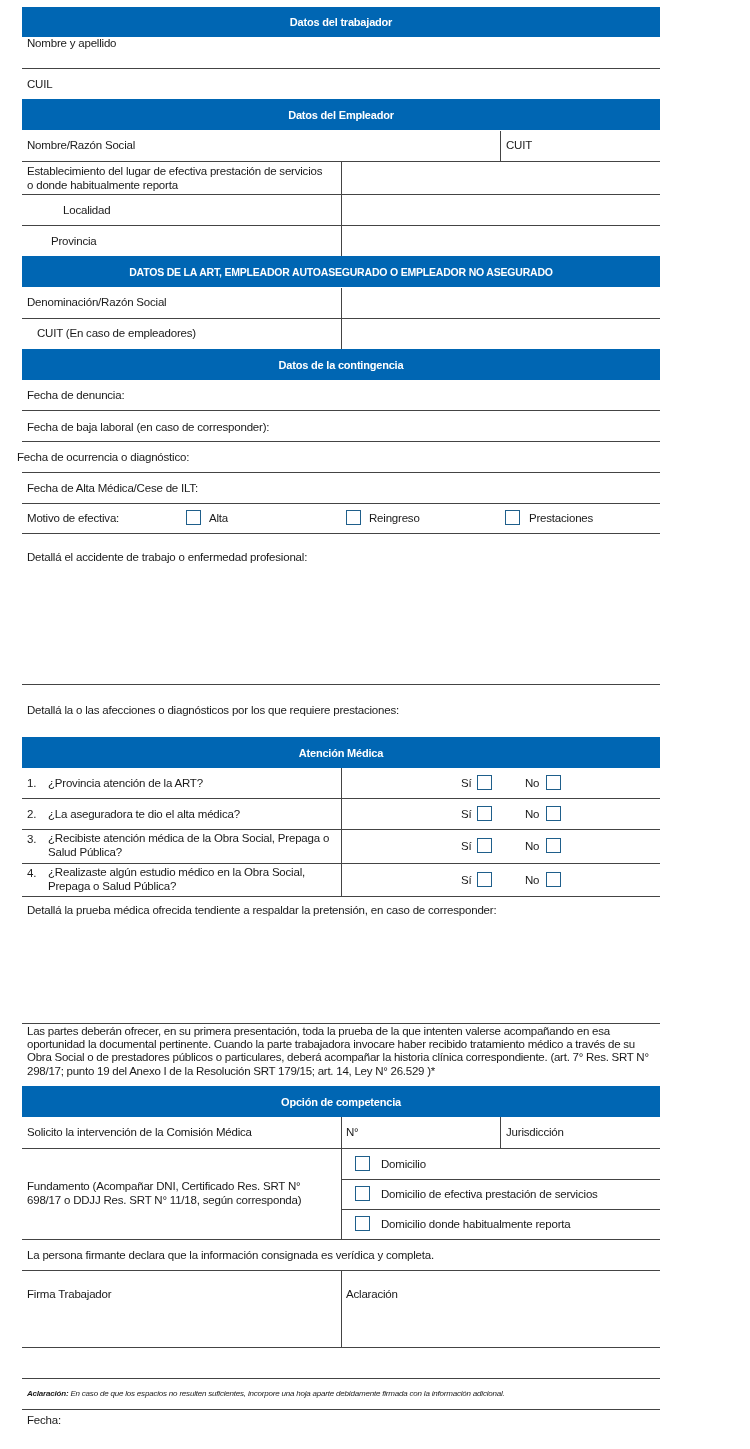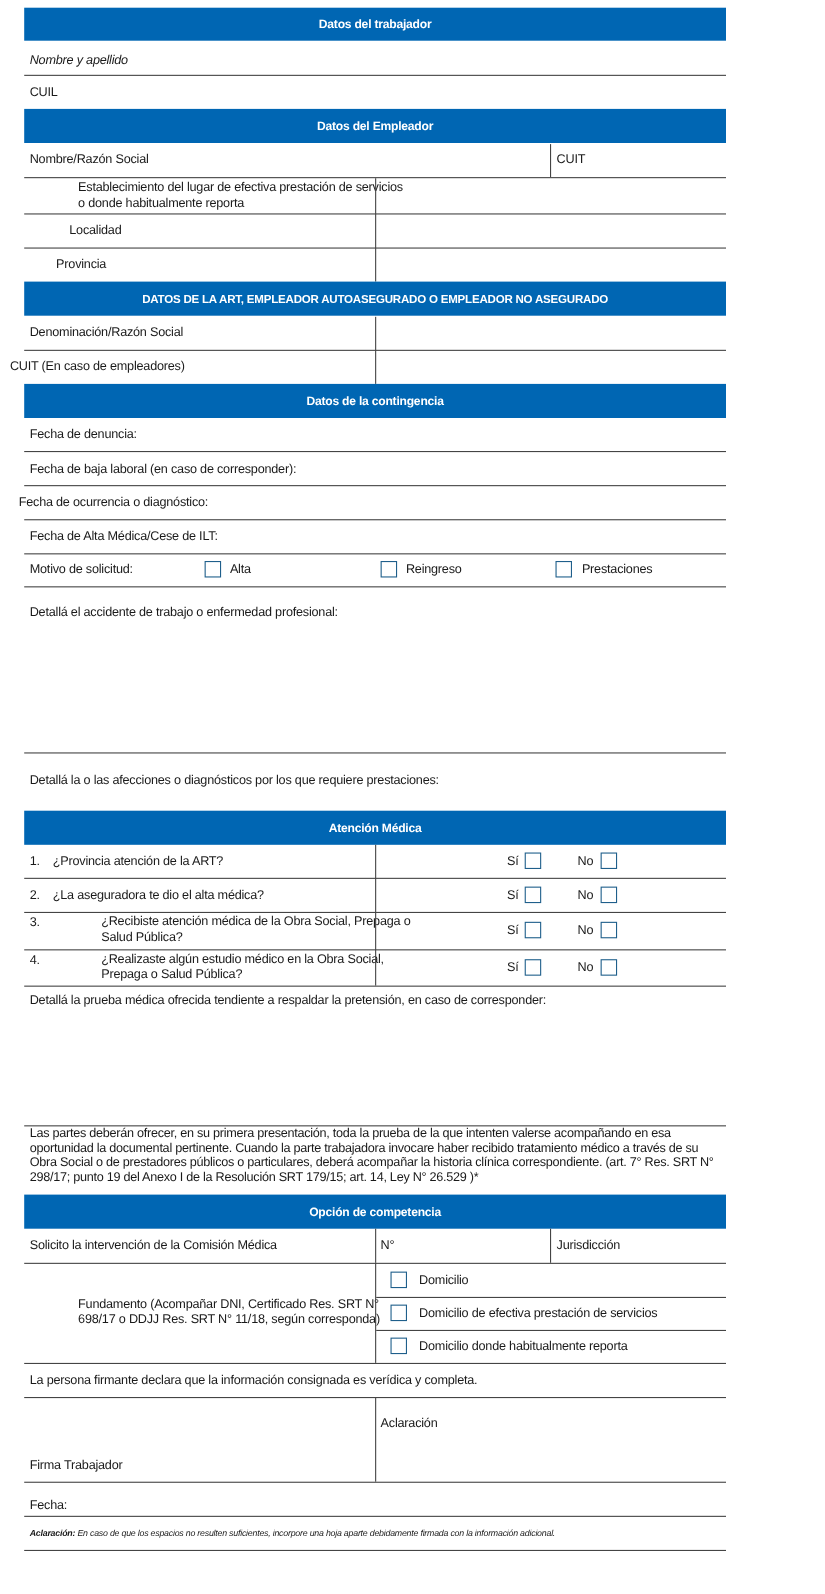--- a/index.html
+++ b/index.html
@@ -5,31 +5,31 @@
   html, body { margin: 0; padding: 0; background: #ffffff; }
   body { width: 750px; height: 1449px; position: relative; overflow: hidden;
          font-family: "Liberation Sans", sans-serif; color: #1a1a1a; }
   .abs { position: absolute; }
   .hdr { position: absolute; left: 22px; width: 638px; background: #0066b3; color: #fff;
          font-weight: bold; font-size: 11px; text-align: center; display: flex;
          align-items: center; justify-content: center; letter-spacing: -0.2px; }
   .hline { position: absolute; left: 22px; width: 638px; height: 0; border-top: 1px solid #444; }
   .vline { position: absolute; width: 0; border-left: 1px solid #444; }
   .lbl { position: absolute; font-size: 11.5px; line-height: 14px; white-space: nowrap; letter-spacing: -0.2px; }
-  .lbl.wrap { white-space: normal; margin-left: 44px; }
+  .lbl.wrap { white-space: normal; }
   .cb { position: absolute; width: 15px; height: 15px; border: 1.5px solid #1f5f8b; box-sizing: border-box; background: #fff; cursor: pointer; }
   .para { position: absolute; left: 27px; width: 630px; font-size: 11.5px; line-height: 13.2px; letter-spacing: -0.25px; }
   .note { position: absolute; left: 27px; font-size: 8px; font-style: italic; white-space: nowrap; letter-spacing: -0.2px; }
   .note b { font-weight: bold; }
 </style>
 </head>
 <body>
 
 <div class="hdr" style="top:7px;height:30px;">Datos del trabajador</div>
-<div class="lbl" style="left:27px;top:48px;font-style:italic;">Nombre y apellido</div>
+<div class="lbl" style="left:27px;top:36px;">Nombre y apellido</div>
 <div class="abs" style="left:150px;top:38px;width:510px;height:30px;"></div>
 <div class="hline" style="top:68px;"></div>
 <div class="lbl" style="left:27px;top:77px;">CUIL</div>
 <div class="abs" style="left:60px;top:69px;width:600px;height:29px;"></div>
 
 <div class="hdr" style="top:99px;height:31px;">Datos del Empleador</div>
 <div class="lbl" style="left:27px;top:138px;">Nombre/Razón Social</div>
 <div class="abs" style="left:160px;top:131px;width:338px;height:30px;"></div>
 <div class="vline" style="left:500px;top:131px;height:30px;"></div>
 <div class="lbl" style="left:506px;top:138px;">CUIT</div>
@@ -42,38 +42,38 @@
 <div class="abs" style="left:342px;top:195px;width:318px;height:30px;"></div>
 <div class="hline" style="top:225px;"></div>
 <div class="lbl" style="left:27px;top:234px;margin-left:24px;">Provincia</div>
 <div class="abs" style="left:342px;top:226px;width:318px;height:30px;"></div>
 <div class="vline" style="left:341px;top:162px;height:94px;"></div>
 
 <div class="hdr" style="top:256px;height:31px;font-size:10.5px;">DATOS DE LA ART, EMPLEADOR AUTOASEGURADO O EMPLEADOR NO ASEGURADO</div>
 <div class="lbl" style="left:27px;top:295px;">Denominación/Razón Social</div>
 <div class="abs" style="left:342px;top:288px;width:318px;height:30px;"></div>
 <div class="hline" style="top:318px;"></div>
-<div class="lbl" style="left:9px;top:326px;">CUIT (En caso de empleadores)</div>
+<div class="lbl" style="left:37px;top:326px;">CUIT (En caso de empleadores)</div>
 <div class="abs" style="left:342px;top:319px;width:318px;height:30px;"></div>
 <div class="vline" style="left:341px;top:288px;height:61px;"></div>
 
 <div class="hdr" style="top:349px;height:31px;">Datos de la contingencia</div>
 <div class="lbl" style="left:27px;top:388px;">Fecha de denuncia:</div>
 <div class="abs" style="left:135px;top:381px;width:525px;height:29px;"></div>
 <div class="hline" style="top:410px;"></div>
 <div class="lbl" style="left:27px;top:420px;">Fecha de baja laboral (en caso de corresponder):</div>
 <div class="abs" style="left:290px;top:411px;width:370px;height:30px;"></div>
 <div class="hline" style="top:441px;"></div>
 <div class="lbl" style="left:17px;top:450px;">Fecha de ocurrencia o diagnóstico:</div>
 <div class="abs" style="left:215px;top:442px;width:445px;height:30px;"></div>
 <div class="hline" style="top:472px;"></div>
 <div class="lbl" style="left:27px;top:481px;">Fecha de Alta Médica/Cese de ILT:</div>
 <div class="abs" style="left:210px;top:473px;width:450px;height:30px;"></div>
 <div class="hline" style="top:503px;"></div>
-<div class="lbl" style="left:27px;top:511px;">Motivo de solicitud:</div>
+<div class="lbl" style="left:27px;top:511px;">Motivo de efectiva:</div>
 <div class="cb" style="left:186px;top:510px;"></div>
 <div class="lbl" style="left:209px;top:511px;">Alta</div>
 <div class="cb" style="left:346px;top:510px;"></div>
 <div class="lbl" style="left:369px;top:511px;">Reingreso</div>
 <div class="cb" style="left:505px;top:510px;"></div>
 <div class="lbl" style="left:529px;top:511px;">Prestaciones</div>
 <div class="hline" style="top:533px;"></div>
 
 <div class="lbl" style="left:27px;top:550px;">Detallá el accidente de trabajo o enfermedad profesional:</div>
 <div class="abs" style="left:22px;top:568px;width:638px;height:114px;"></div>
@@ -138,23 +138,23 @@
 <div class="abs" style="left:342px;top:1179px;width:318px;border-top:1px solid #444;"></div>
 <div class="cb" style="left:355px;top:1186px;"></div>
 <div class="lbl" style="left:381px;top:1187px;">Domicilio de efectiva prestación de servicios</div>
 <div class="abs" style="left:342px;top:1209px;width:318px;border-top:1px solid #444;"></div>
 <div class="cb" style="left:355px;top:1216px;"></div>
 <div class="lbl" style="left:381px;top:1217px;">Domicilio donde habitualmente reporta</div>
 <div class="hline" style="top:1239px;"></div>
 
 <div class="lbl" style="left:27px;top:1248px;">La persona firmante declara que la información consignada es verídica y completa.</div>
 <div class="hline" style="top:1270px;"></div>
-<div class="lbl" style="left:27px;top:1287px;margin-top:38px;">Firma Trabajador</div>
+<div class="lbl" style="left:27px;top:1287px;">Firma Trabajador</div>
 <div class="abs" style="left:22px;top:1271px;width:318px;height:76px;"></div>
 <div class="vline" style="left:341px;top:1270px;height:77px;"></div>
 <div class="lbl" style="left:346px;top:1287px;">Aclaración</div>
 <div class="abs" style="left:342px;top:1271px;width:318px;height:76px;"></div>
 <div class="hline" style="top:1347px;"></div>
-<div class="lbl" style="left:27px;top:1362px;text-align:center;">Fecha:</div>
+<div class="lbl" style="left:27px;top:1413px;text-align:center;">Fecha:</div>
 <div class="abs" style="left:70px;top:1348px;width:590px;height:30px;"></div>
 <div class="hline" style="top:1378px;"></div>
 <div class="note" style="top:1389px;"><b>Aclaración:</b><span> En caso de que los espacios no resulten suficientes, incorpore una hoja aparte debidamente firmada con la información adicional.</span></div>
 <div class="hline" style="top:1409px;"></div>
 
 </body></html>

